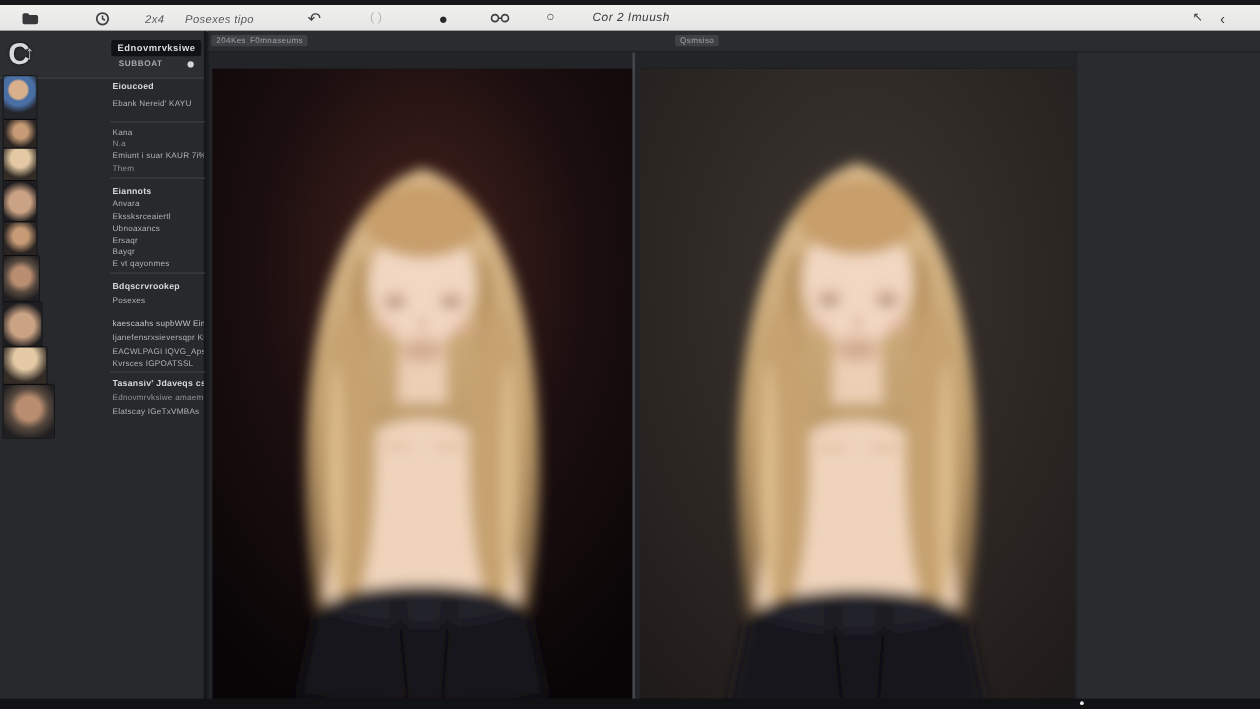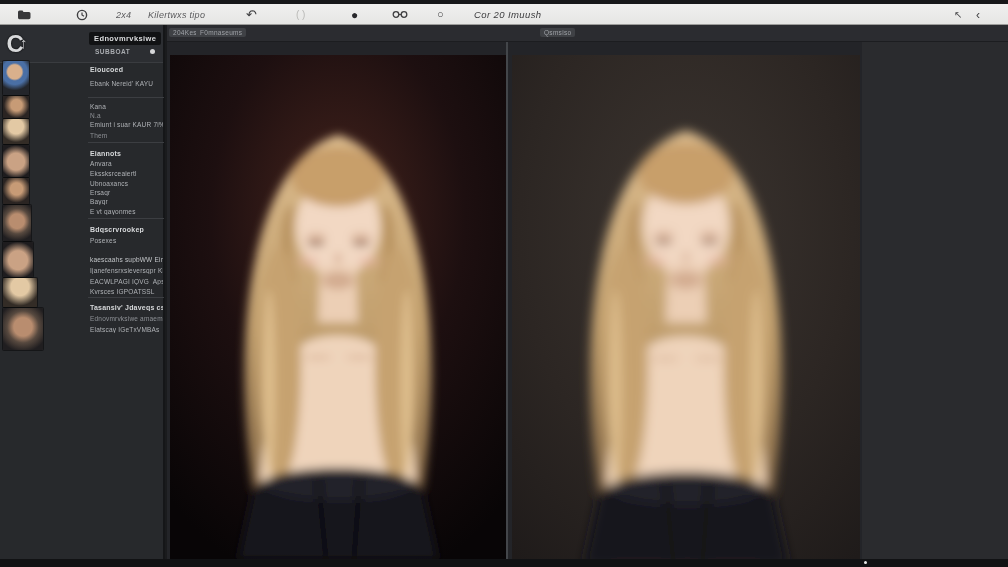--- a/index.html
+++ b/index.html
@@ -77,33 +77,33 @@
           <path d="M1 2 q0-1.5 1.5-1.5 l3 0 1 1.5 5.5 0 q1.5 0 1.5 1.5 l0 4 q0 1.8-1.8 1.8 l-9.4 0 Q1 9.3 1 7.5 Z" fill="#38383a"></path>
         </svg>
     </div>
     <div class="tb-item" style="left:76px">
       <svg class="tb-svg" width="12" height="12" viewBox="0 0 12 12">
           <circle cx="6" cy="6" r="4.6" fill="none" stroke="#3f3f41" stroke-width="1.4"></circle>
           <path d="M6 3.4 L6 6 L8 7.2" fill="none" stroke="#3f3f41" stroke-width="1.2"></path>
         </svg>
     </div>
     <div class="tb-item tb-text" style="left:116px">2x4</div>
-    <div class="tb-item tb-text" style="left:148px">Kilertwxs tipo</div>
+    <div class="tb-item tb-text" style="left:148px">Posexes tipo</div>
     <div class="tb-item tb-glyph" style="left:246px; font-size:13px">↶</div>
     <div class="tb-item tb-glyph tb-faint" style="left:296px; font-size:10px">( )</div>
     <div class="tb-item tb-glyph" style="left:351px; color:#28282b">●</div>
     <div class="tb-item" style="left:392px">
       <svg class="tb-svg" width="16" height="11" viewBox="0 0 16 11">
           <circle cx="4" cy="5.5" r="2.8" fill="none" stroke="#3f3f41" stroke-width="1.3"></circle>
           <circle cx="12" cy="5.5" r="2.8" fill="none" stroke="#3f3f41" stroke-width="1.3"></circle>
           <line x1="6.5" y1="5.5" x2="9.5" y2="5.5" stroke="#3f3f41" stroke-width="1.2"></line>
         </svg>
     </div>
     <div class="tb-item tb-glyph" style="left:437px; font-size:11px">○</div>
-    <div class="tb-item tb-title" style="left:474px">Cor 20 Imuush</div>
+    <div class="tb-item tb-title" style="left:474px">Cor 2 Imuush</div>
     <div class="tb-item tb-glyph" style="left:954px; font-size:10px">↖</div>
     <div class="tb-item tb-glyph" style="left:976px; font-size:12px">‹</div>
   </div>
 
   <div class="sidebar">
     <div class="side-header">
       <div class="logo">
         <span>C</span>
           <span class="logo-arrow">↑</span>
       </div>

